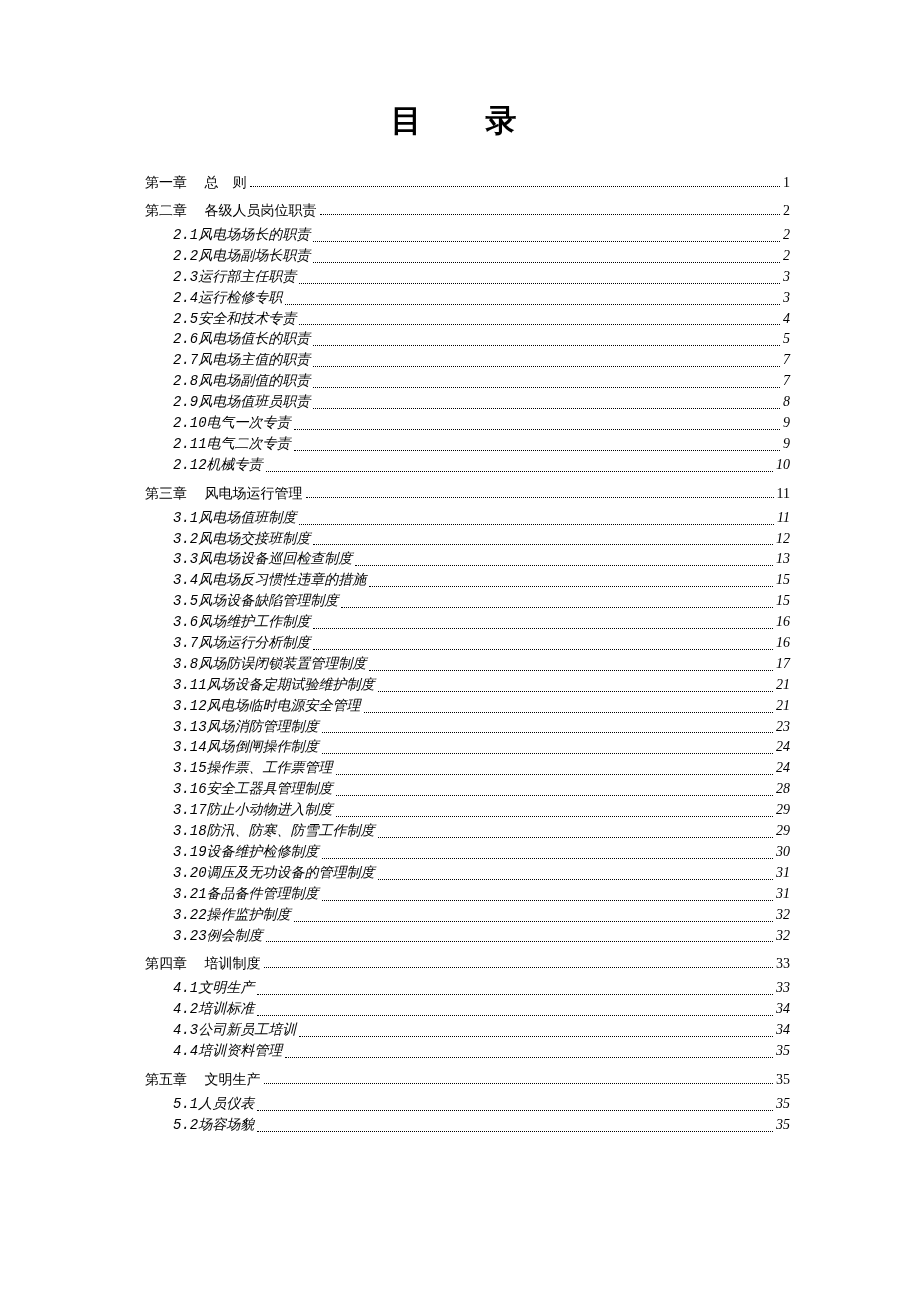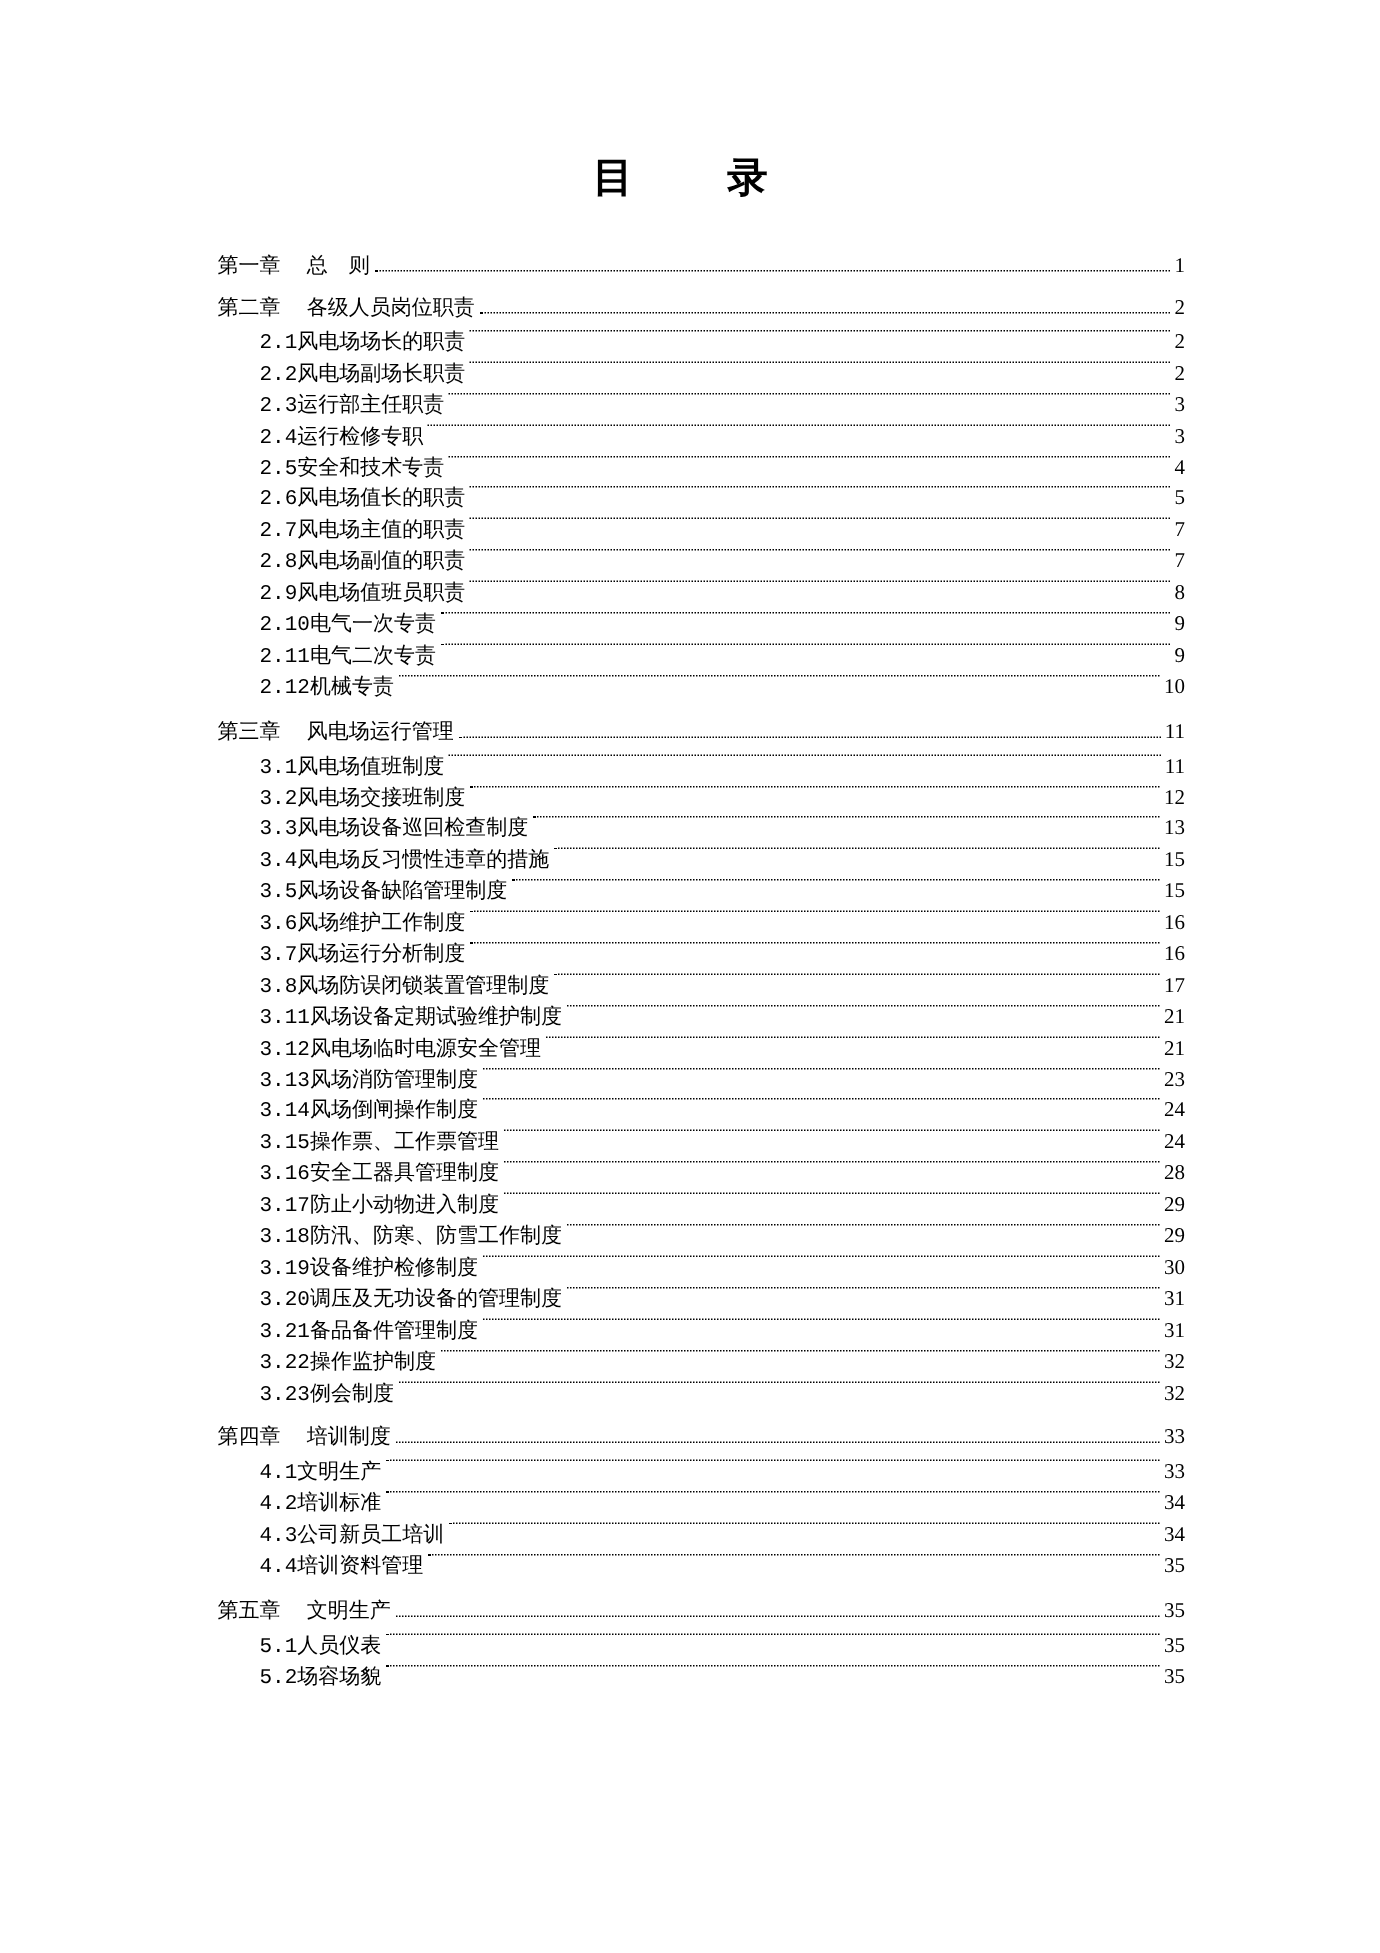--- a/index.html
+++ b/index.html
@@ -6,45 +6,46 @@
     body {
       width: 920px;
       min-height: 1302px;
       background: #fff;
       font-family: "SimSun", "宋体", serif;
       padding: 100px 130px 100px 145px;
       color: #000;
     }
     .title {
       text-align: center;
-      font-size: 27px;
+      font-size: 31px;
       font-weight: bold;
       letter-spacing: 28px;
       margin-bottom: 32px;
       font-family: "SimSun", "宋体", serif;
     }
     .toc-chapter {
       display: flex;
       align-items: baseline;
       font-size: 14px;
       margin-top: 10px;
       margin-bottom: 6px;
       white-space: nowrap;
     }
     .toc-chapter .label-part {
       flex-shrink: 0;
     }
     .toc-sub {
       display: flex;
-      align-items: flex-start;
+      align-items: flex-end;
       font-size: 14px;
       margin-left: 28px;
       margin-bottom: 2px;
       white-space: nowrap;
       line-height: 1.35;
+      font-style: italic;
     }
     .toc-sub .label-part {
       flex-shrink: 0;
     }
     .dots {
       flex: 1 1 auto;
       border-bottom: 1.5px dotted #000;
       margin: 0 3px 3px 3px;
       min-width: 10px;
     }

